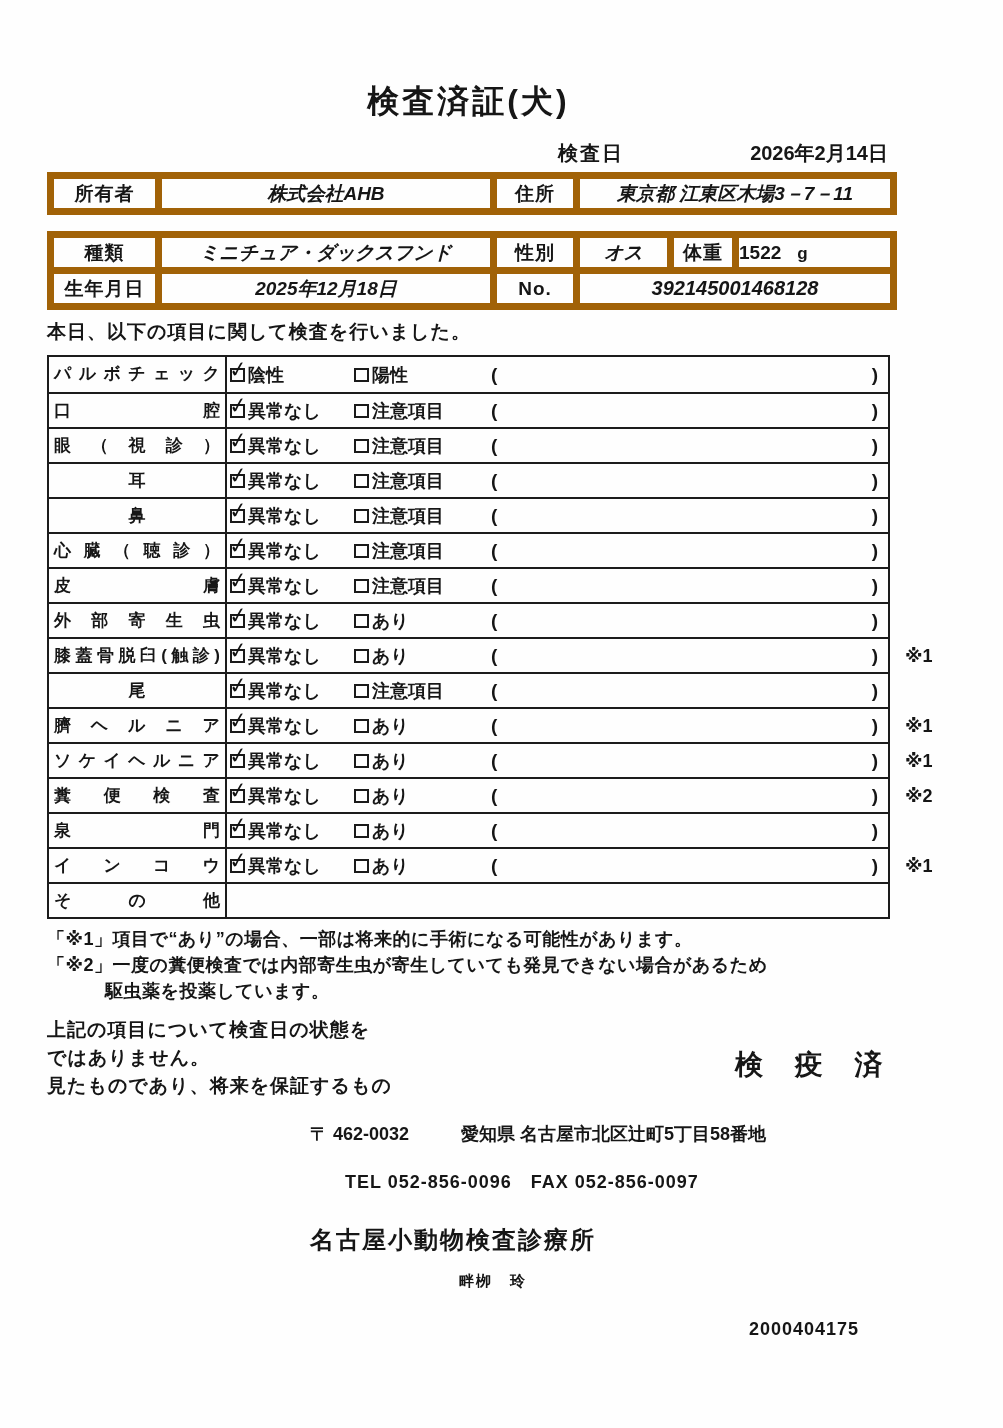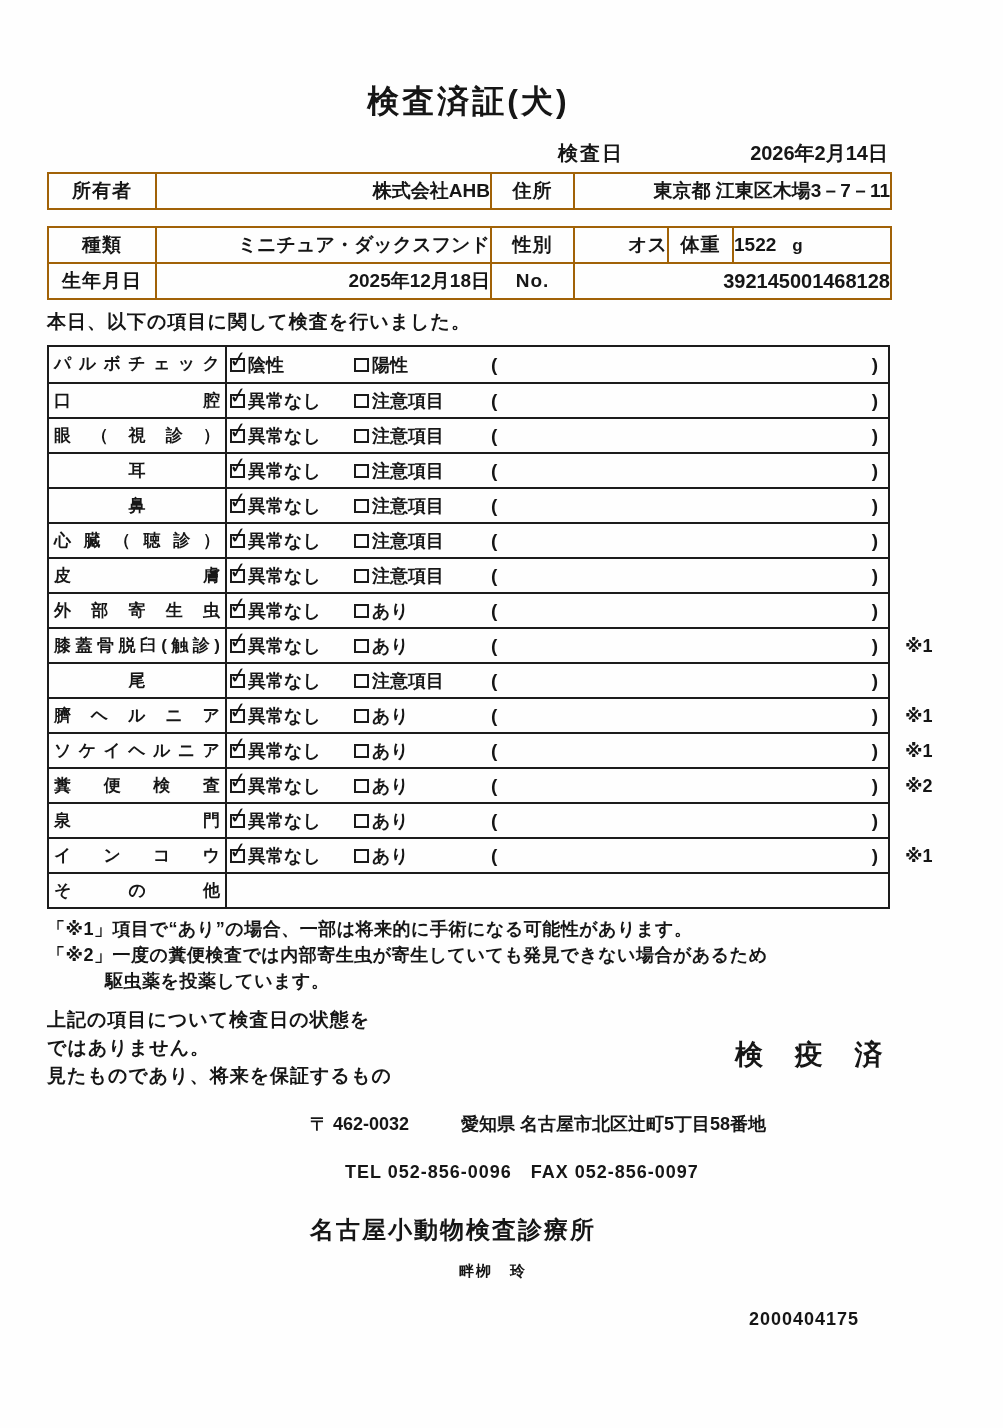--- a/index.html
+++ b/index.html
@@ -25,30 +25,30 @@
 
   
   .date-row { position:relative; height:26px; margin-top:16px; }
   .date-row .lbl { position:absolute; left:511px; font-size:20px; font-weight:700; letter-spacing:2px; }
   .date-row .val { position:absolute; right:2px; font-size:20px; font-weight:700; }
 
   
   table { border-collapse:collapse; table-layout:fixed; }
   .t1, .t2 { width:843px; }
   .t1 td, .t1 th, .t2 td, .t2 th {
-    border:2px solid #a16207;
+    border:7px solid #a16207;
     height:36px;
     font-size:19px;
     font-weight:700;
     padding:0 0;
     overflow:hidden;
     white-space:nowrap;
   }
   th.hdr { text-align:center; font-weight:700; letter-spacing:1px; }
-  td.val { text-align:right; }
+  td.val { text-align:center;font-style:italic; }
   .t1 { margin-top:6px; }
   .t2 { margin-top:16px; }
   .breed { font-size:17px; }
   td.weight { text-align:right; }
   .weight-wrap { display:flex; justify-content:flex-start; align-items:baseline; gap:16px; padding-right:8px; }
   .weight-unit { font-size:17px; font-weight:600; }
 
   
   .intro { margin-top:9px; font-size:19px; font-weight:700; letter-spacing:1px; }
 

